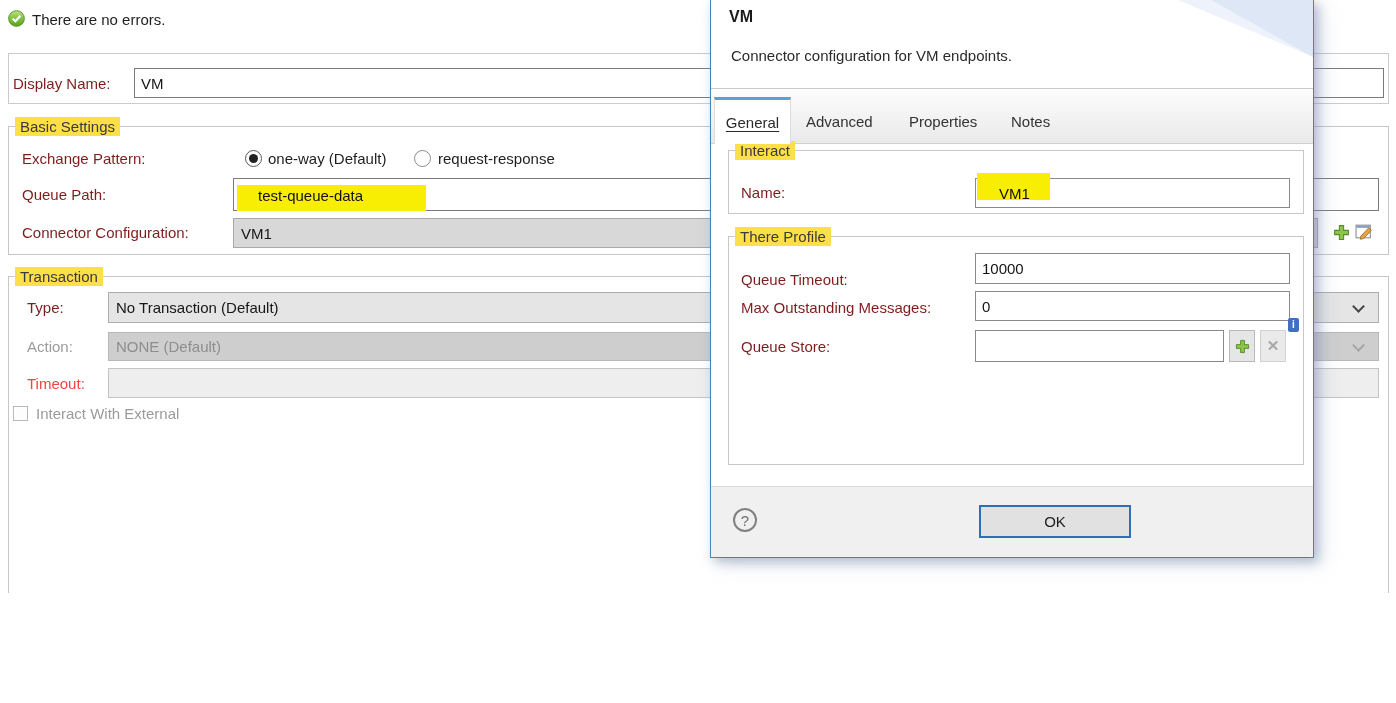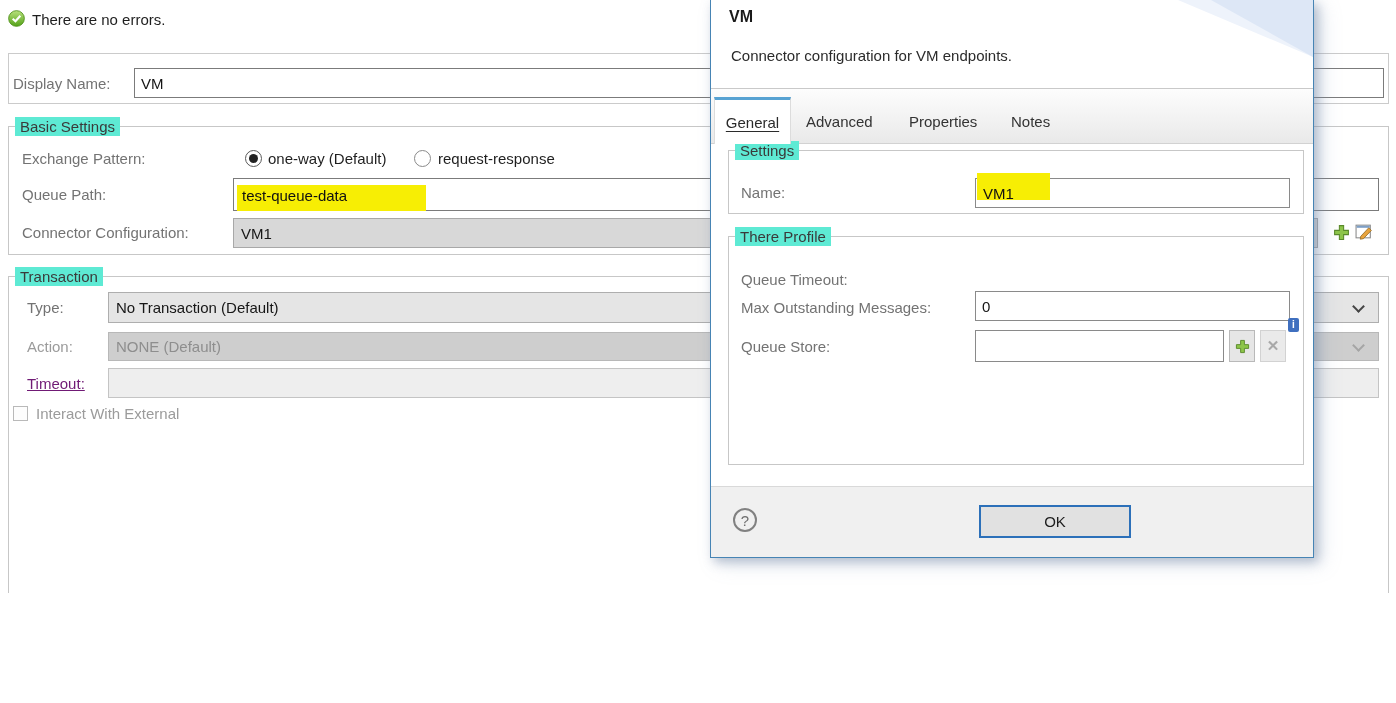--- a/index.html
+++ b/index.html
@@ -1,35 +1,35 @@
 <!DOCTYPE html>
 <html><head>
 <meta charset="utf-8">
 <style>
   * { margin:0; padding:0; box-sizing:border-box; }
   html,body { width:1396px; height:703px; background:#fff; font-family:"Liberation Sans", sans-serif; }
   #stage { position:relative; width:1396px; height:593px; overflow:hidden; background:#fff; }
   .abs { position:absolute; }
-  .lbl { position:absolute; font-size:15px; color:#737373; white-space:nowrap; line-height:18px; }
+  .lbl { position:absolute; font-size:15px; color:#7f1d1d; white-space:nowrap; line-height:18px; }
   .lbl.dis { color:#9b9b9b; }
   .inp { position:absolute; border:1px solid #7b7b7b; background:#fff; color:#141414;
          font-size:15px; line-height:28px; padding:0 6px; font-family:"Liberation Sans",sans-serif; outline:none; }
   .combo { position:absolute; border:1px solid #a8a8a8; background:#dcdcdc; color:#161616;
            font-size:15px; padding:0 7px; display:flex; align-items:center; }
   .grp { position:absolute; border:1px solid #c7c7c7; }
-  .gtitle { position:absolute; top:-10px; left:6px; background:#5eead4; padding:0 5px;
+  .gtitle { position:absolute; top:-10px; left:6px; background:#fde047; padding:0 5px;
             font-size:15px; color:#3a3a3a; white-space:nowrap; line-height:19px; }
   .chev { position:absolute; width:9px; height:9px; border-right:2px solid #454545; border-bottom:2px solid #454545;
           transform:rotate(45deg); }
   .chev.dis { border-color:#a5a5a5; }
   .radio { position:absolute; width:17px; height:17px; border:1px solid #5a5a5a; border-radius:50%; background:#fff; }
   .radio.sel::after { content:''; position:absolute; left:3px; top:3px; right:3px; bottom:3px;
                       background:#222; border-radius:50%; }
   .hl { position:absolute; background:#f7ee04; }
-  .hltxt { position:absolute; font-size:15px; color:#111; white-space:nowrap; line-height:18px; }
+  .hltxt { position:absolute; font-size:15px; color:#111; white-space:nowrap; line-height:18px;margin-left:16px; }
   .checkbox { position:absolute; width:15px; height:15px; border:1px solid #b9b9b9; background:#fdfdfd; }
 
   
   #dialog { position:absolute; left:710px; top:0; width:604px; height:558px; background:#fff;
             border:1px solid #4684b4; border-top:none; z-index:10;
             box-shadow:4px 4px 10px rgba(110,130,160,.45), 8px 6px 18px rgba(140,160,190,.25); }
   .wedge1 { position:absolute; top:0; right:0; width:150px; height:62px;
             background:#dde7f6; clip-path:polygon(32% 0, 100% 0, 100% 92%); }
   .wedge2 { position:absolute; top:0; right:0; width:150px; height:62px;
             background:#eef3fb; clip-path:polygon(10% 0, 55% 0, 100% 72%, 100% 92%); }
@@ -117,51 +117,52 @@
     <span>No Transaction (Default)</span>
   </div>
   <span class="chev" style="left:1354px;top:302px;"></span>
 
   <div class="lbl dis" style="left:27px;top:338px;">Action:</div>
   <div class="combo" style="left:108px;top:332px;width:1271px;height:29px;background:#cecece;border-color:#b8b8b8;color:#8e8e8e;">
     <span>NONE (Default)</span>
   </div>
   <span class="chev dis" style="left:1354px;top:341px;"></span>
 
-  <div class="lbl dis" style="left:27px;top:375px;color:#701a75;text-decoration:underline;">Timeout:</div>
+  <div class="lbl dis" style="left:27px;top:375px;color:#ef4444;">Timeout:</div>
   <input class="inp" style="left: 108px; top: 368px; width: 1271px; height: 30px; background: rgb(238, 238, 238); border-color: rgb(196, 196, 196);" value="">
 
   <span class="checkbox" style="left:13px;top:406px;"></span>
   <div class="lbl dis" style="left:36px;top:405px;">Interact With External</div>
 
   <div id="dialog">
     <div class="wedge2"></div>
     <div class="wedge1"></div>
     <div id="dlg-title">VM</div>
     <div id="dlg-desc">Connector configuration for VM endpoints.</div>
 
     <div id="tabbar"></div>
     <div class="tab-sel">General</div>
     <span class="tab" style="left:95px;">Advanced</span>
     <span class="tab" style="left:198px;">Properties</span>
     <span class="tab" style="left:300px;">Notes</span>
 
     <div class="grp" style="left:17px;top:150px;width:576px;height:64px;">
-      <span class="gtitle">Settings</span>
+      <span class="gtitle">Interact</span>
     </div>
     <div class="lbl" style="left:30px;top:184px;">Name:</div>
     <div class="abs" style="left:264px;top:178px;width:315px;height:30px;border:1px solid #8a8a8a;background:#fff;">
       <span class="hl" style="left:1px;top:-6px;width:73px;height:27px;"></span>
       <span class="hltxt" style="left:7px;top:6px;">VM1</span>
     </div>
 
     <div class="grp" style="left:17px;top:236px;width:576px;height:229px;">
       <span class="gtitle">There Profile</span>
     </div>
     <div class="lbl" style="left:30px;top:261px;margin-top:10px;">Queue Timeout:</div>
+    <input class="inp" style="left: 264px; top: 253px; width: 315px; height: 31px; border-color: rgb(138, 138, 138);" value="10000">
     <div class="lbl" style="left:30px;top:299px;">Max Outstanding Messages:</div>
     <input class="inp" style="left: 264px; top: 291px; width: 315px; height: 30px; border-color: rgb(138, 138, 138);" value="0">
     <div class="lbl" style="left:30px;top:338px;">Queue Store:</div>
     <input class="inp" style="left: 264px; top: 330px; width: 249px; height: 32px; border-color: rgb(138, 138, 138);" value="">
     <div class="minibtn" style="left:518px;top:330px;">
       <span style="display:inline-flex;">
         <svg width="15" height="15" viewBox="0 0 16 16">
           <path d="M6 1.5h4v4.5h4.5v4H10v4.5H6V10H1.5V6H6z" fill="#8dc549" stroke="#5a8a2a" stroke-width="1"></path>
         </svg>
       </span>

